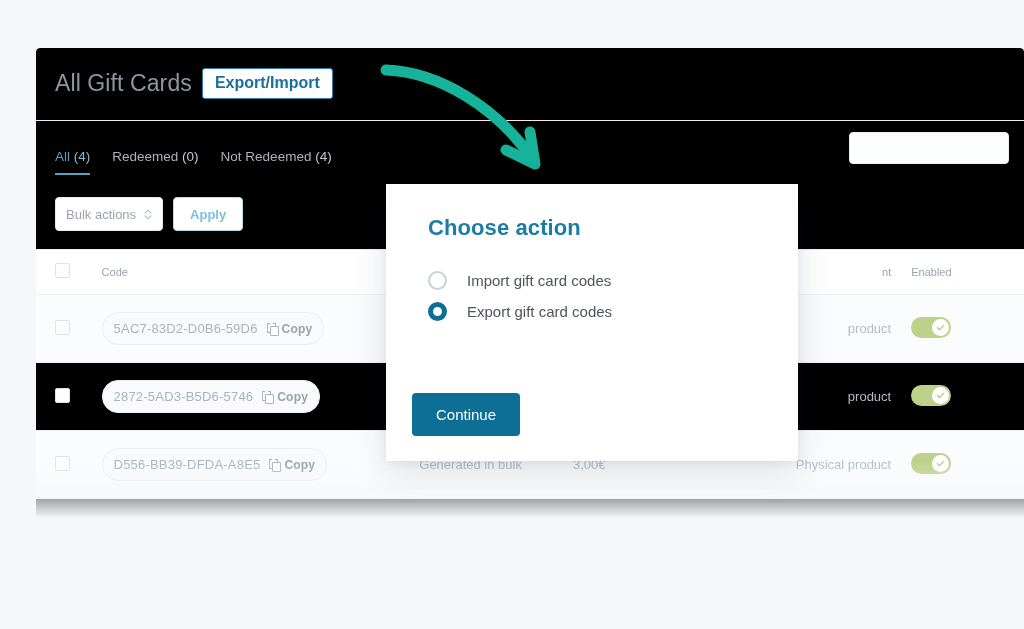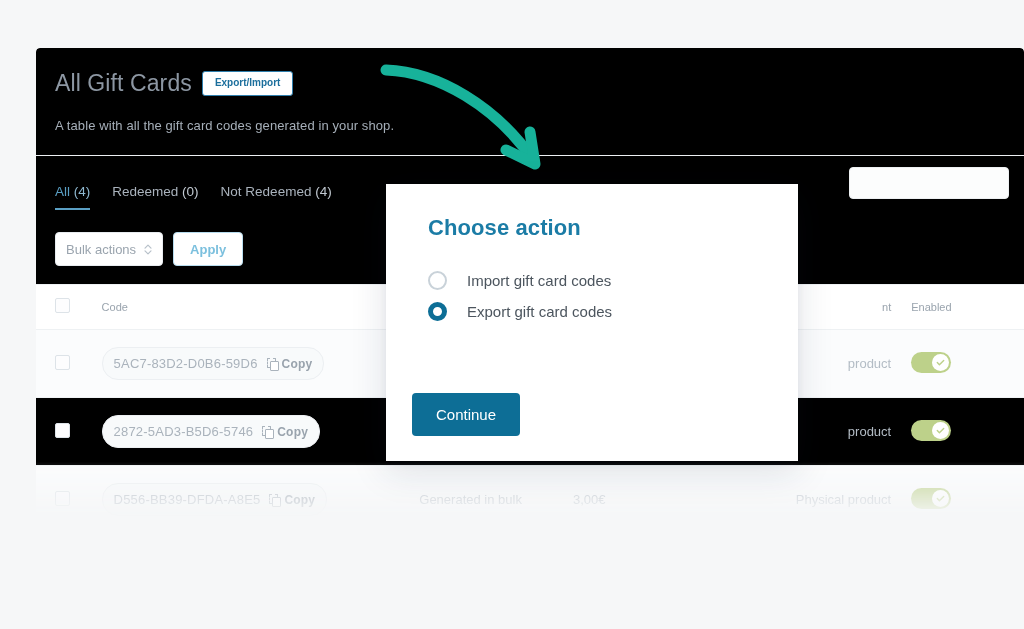--- a/index.html
+++ b/index.html
@@ -64,21 +64,21 @@
     border: none;
     border-radius: 3px;
     padding: 7px 12px 8px;
     line-height: 1;
     cursor: pointer;
     white-space: nowrap;
   }
   .btn-export {
     background: #ffffff;
     color: #1b6e9c;
-    font-size: 10px;
+    font-size: 16px;
     font-weight: 700;
     border: 1.5px solid #2f7fad;
     border-radius: 3px;
     padding: 6px 12px 7px;
     line-height: 1;
     cursor: pointer;
     white-space: nowrap;
   }
   .page-subtitle {
     margin-top: 20px;
@@ -348,21 +348,20 @@
 
 <div id="root">
 
   <div class="page-card">
 
     <div class="card-head">
       <div class="head-row">
         <div class="page-title">All Gift Cards</div>
         <button class="btn-export">Export/Import</button>
       </div>
-      <div class="page-subtitle">A table with all the gift card codes generated in your shop.</div>
     </div>
     <div class="head-divider"></div>
 
     <div class="tabs-bar">
       <div class="tab active">
         <span>All</span>
         <span class="cnt">(4)</span>
       </div>
       <div class="tab">
         <span>Redeemed</span>

